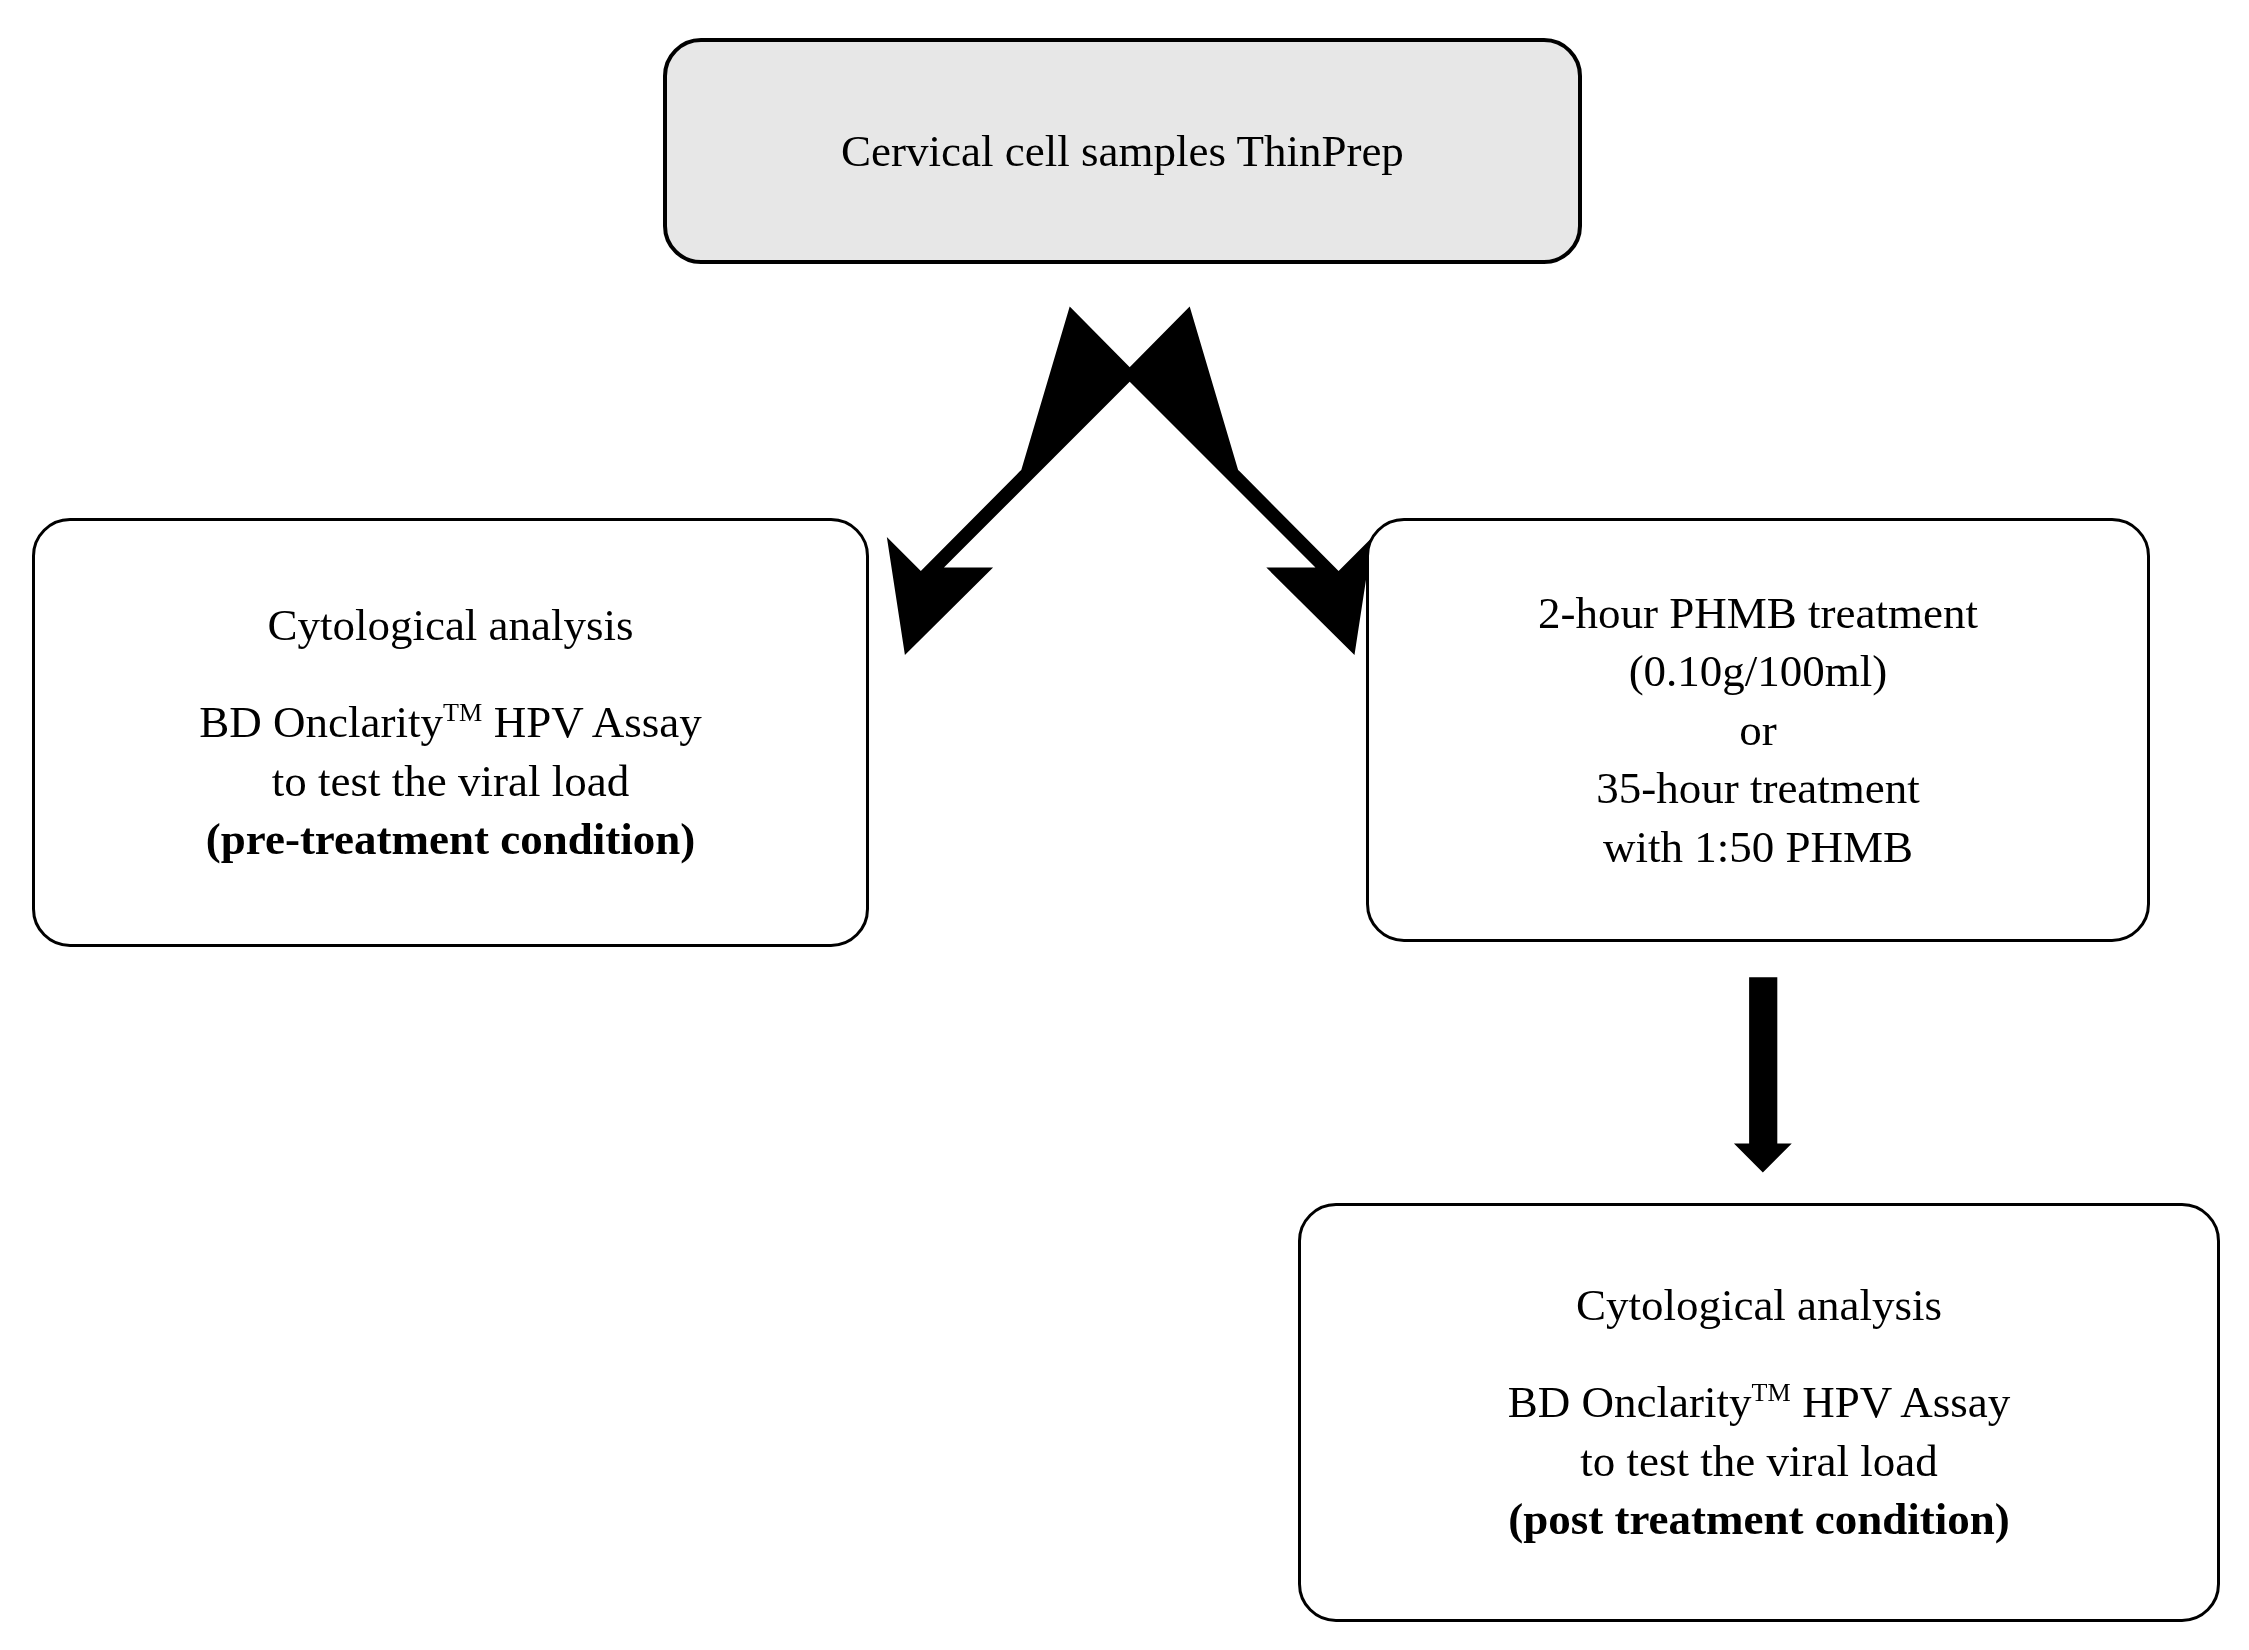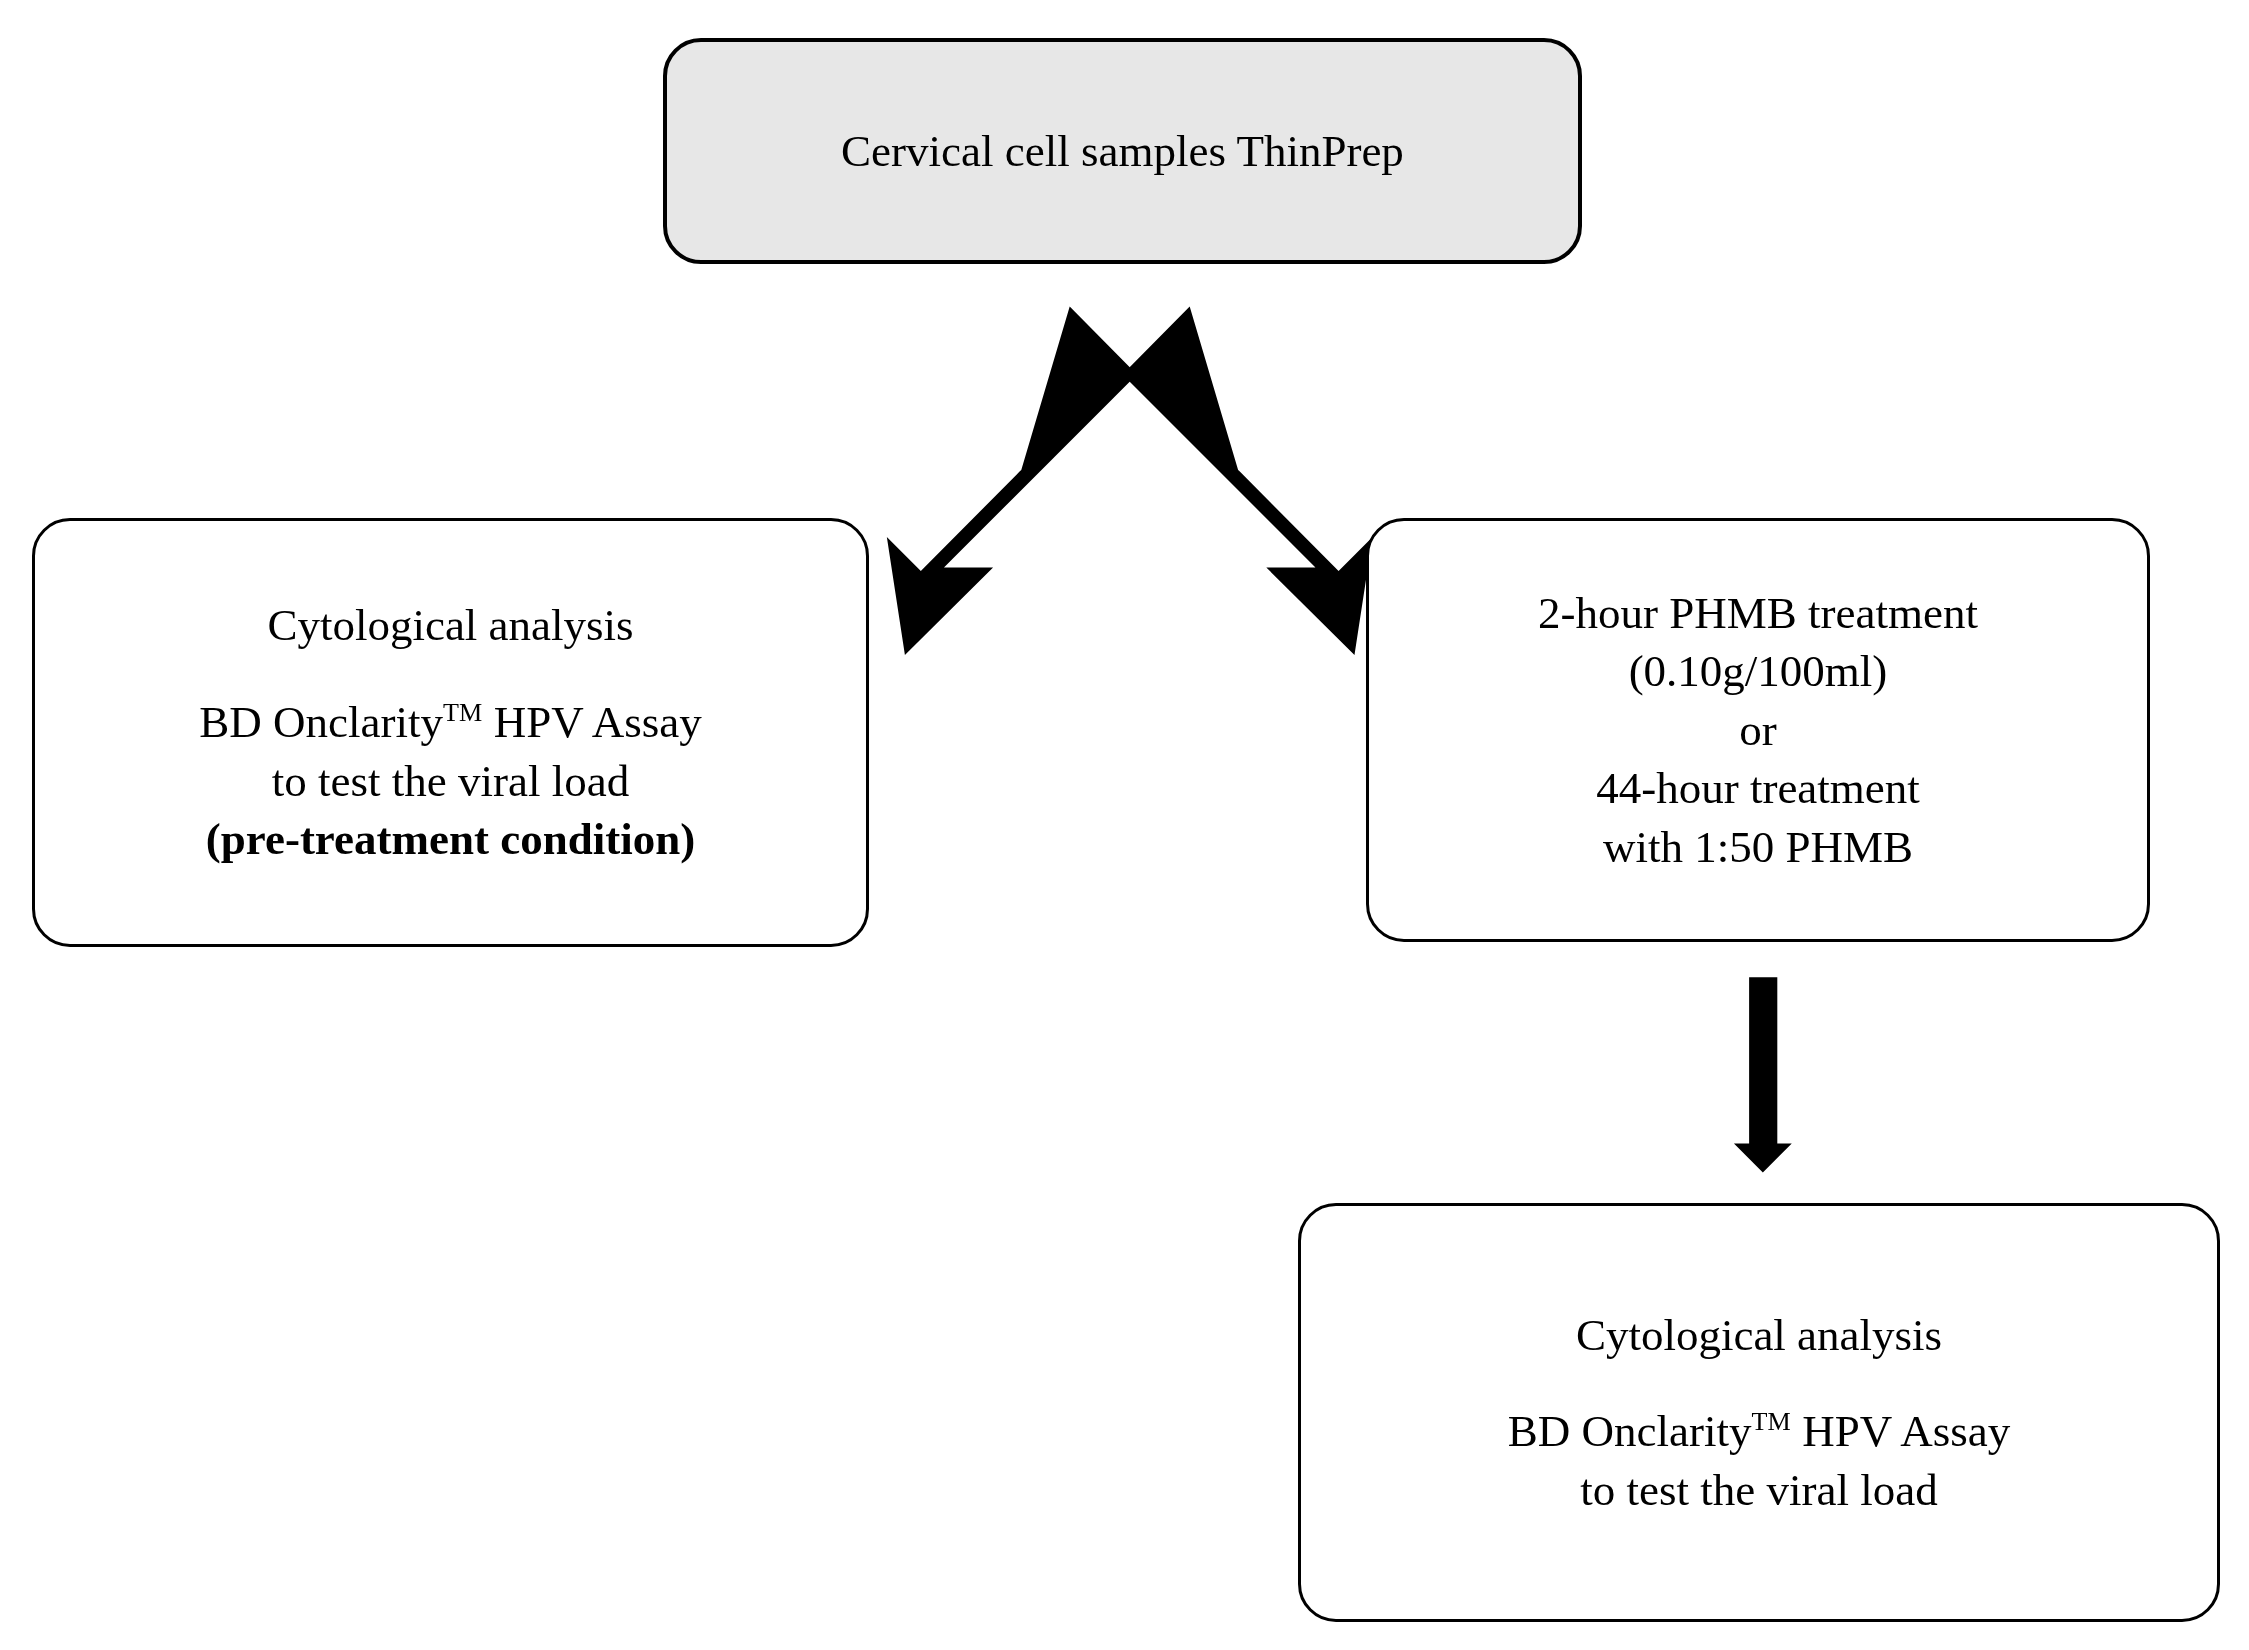--- a/index.html
+++ b/index.html
@@ -116,25 +116,26 @@
     <span class="spacer"></span>
     <span class="line"><span>BD Onclarity</span><sup class="tm">TM</sup><span> HPV Assay</span></span>
     <span class="line">to test the viral load</span>
     <span class="line bold">(pre-treatment condition)</span>
   </div>
 
   <div class="node" id="node-treatment">
     <span class="line">2-hour PHMB treatment</span>
     <span class="line">(0.10g/100ml)</span>
     <span class="line">or</span>
-    <span class="line">44-hour treatment</span>
+    <span class="line">35-hour treatment</span>
     <span class="line">with 1:50 PHMB</span>
   </div>
 
   <div class="node" id="node-post">
     <span class="line">Cytological analysis</span>
     <span class="spacer"></span>
     <span class="line"><span>BD Onclarity</span><sup class="tm">TM</sup><span> HPV Assay</span></span>
     <span class="line">to test the viral load</span>
+    <span class="line bold">(post treatment condition)</span>
   </div>
 
 </div>
 
 
 </body></html>

